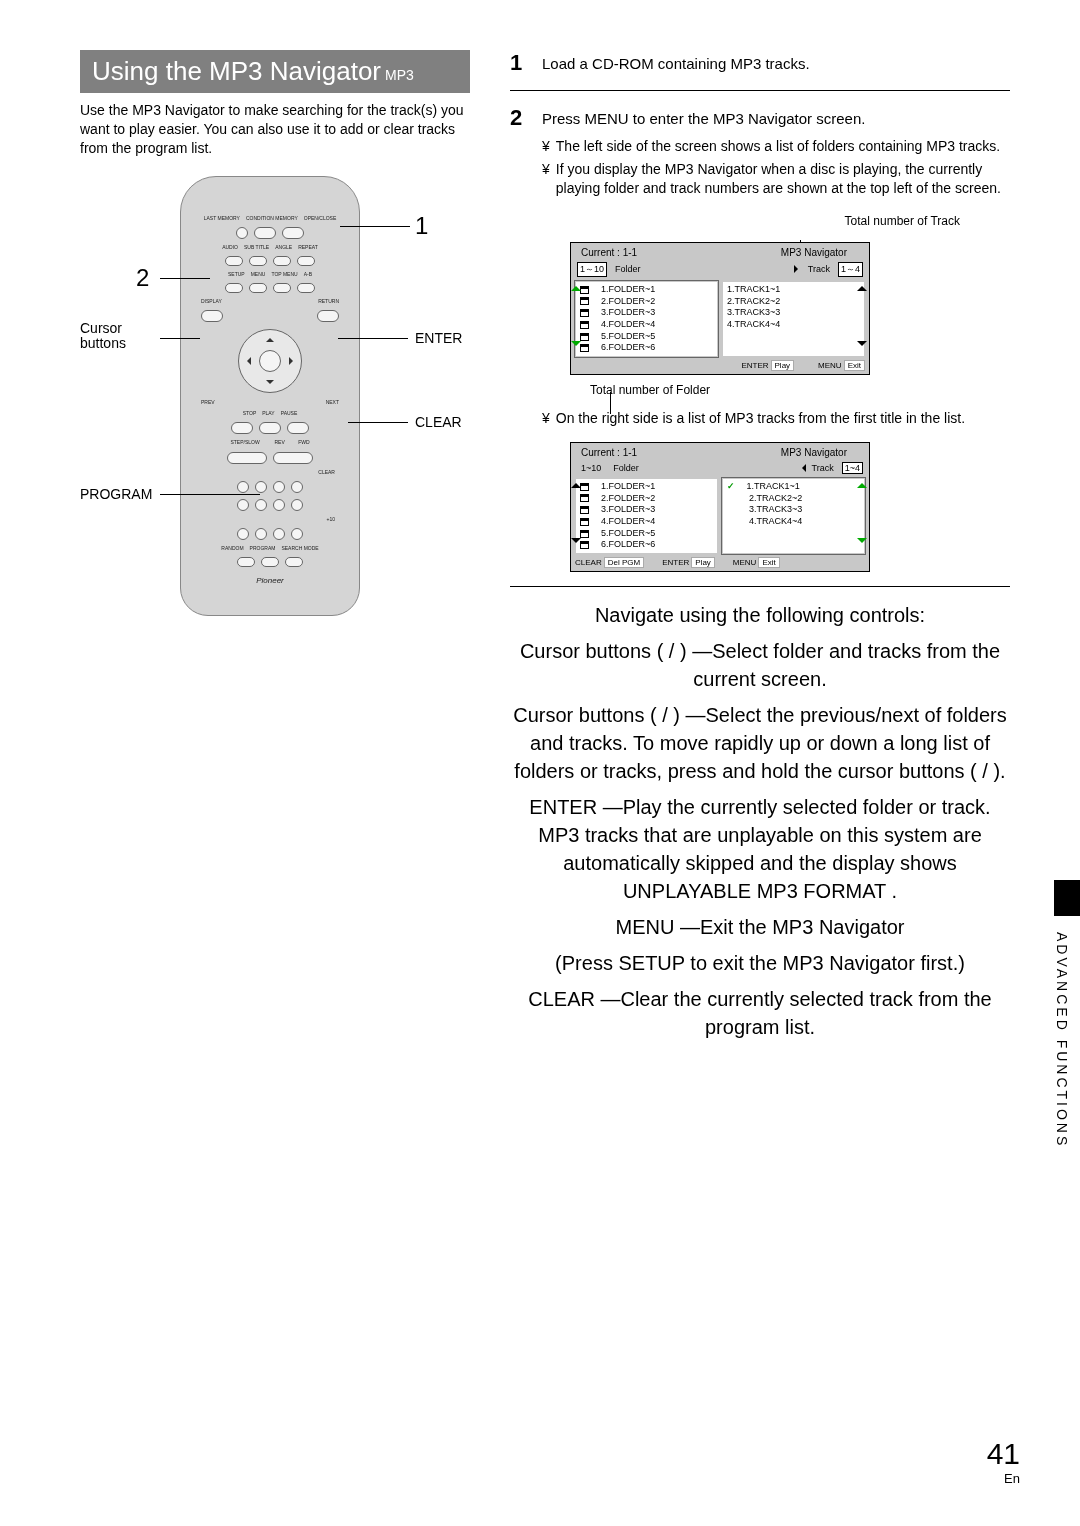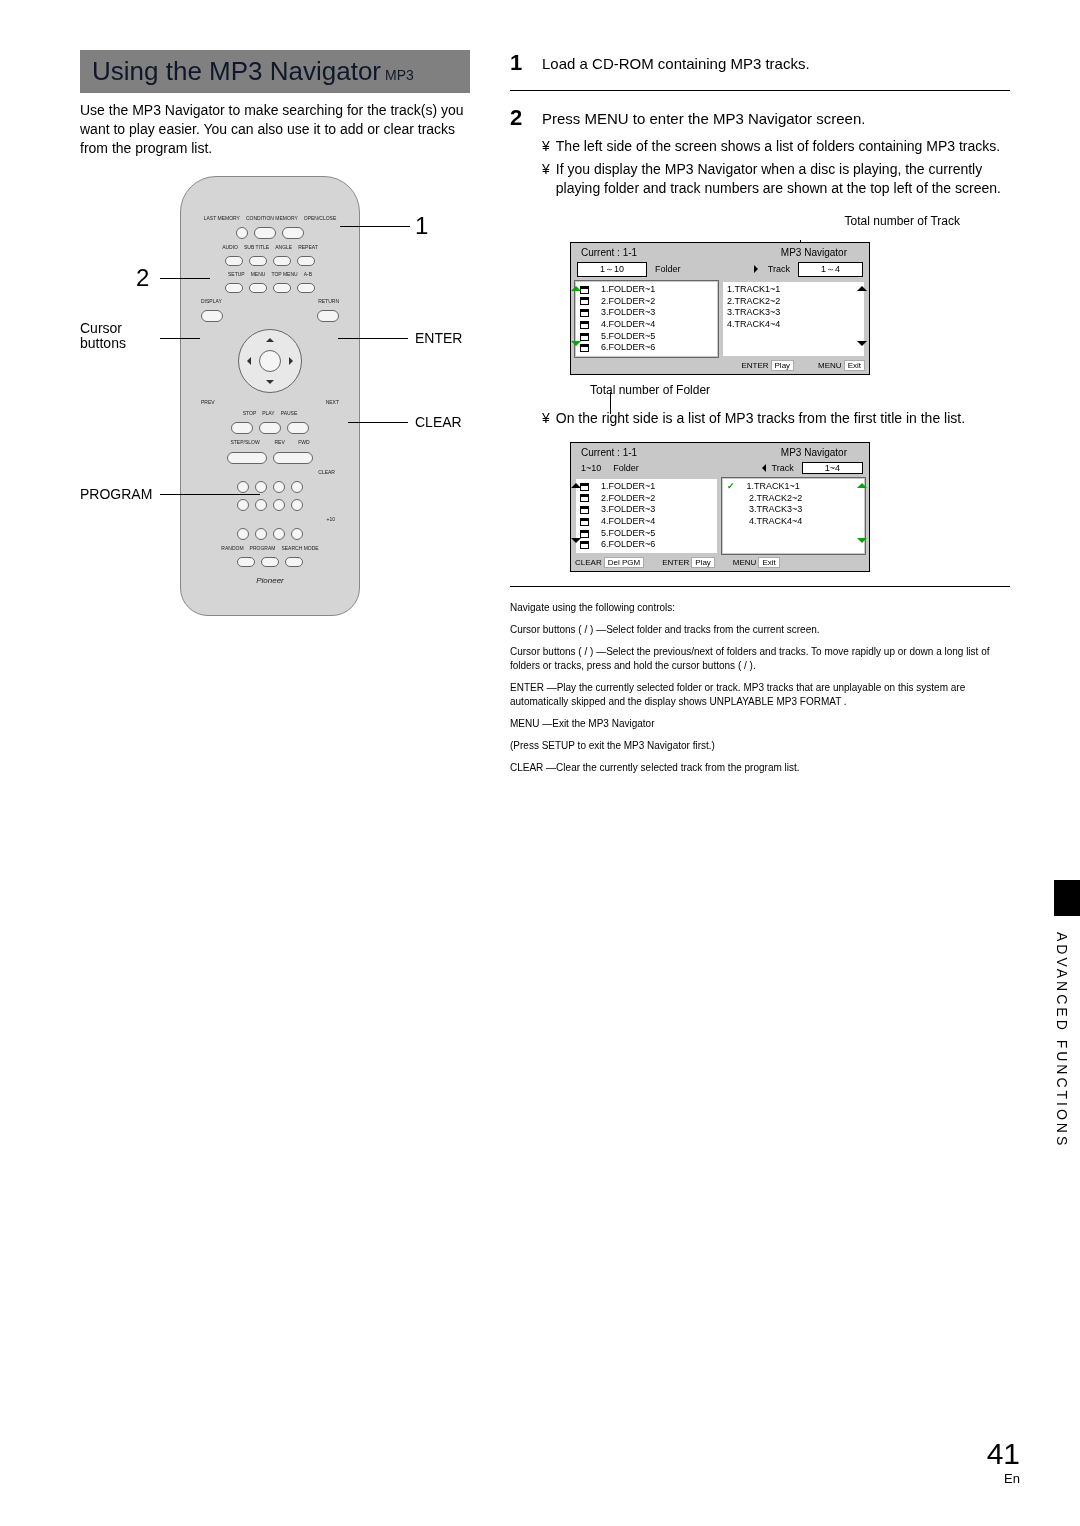--- a/index.html
+++ b/index.html
@@ -14,21 +14,21 @@
   .page {
     padding: 50px 70px 0 80px;
     display: flex;
     gap: 40px;
   }
   .left-col { width: 390px; }
   .right-col { flex: 1; }
 
   .heading-bar {
     background: #808080;
-    color: #0f172a;
+    color: #ffffff;
     font-size: 26px;
     padding: 6px 12px;
     font-weight: normal;
     margin-bottom: 8px;
     display: inline-block;
     width: 100%;
   }
   .heading-bar .sub { font-size: 14px; margin-left: 4px; }
   .intro { font-size: 14px; line-height: 1.35; margin-bottom: 18px; }
 
@@ -86,21 +86,21 @@
     background:#c8c8c8;
     border:1px solid #000;
     font-size:10px;
     position:relative;
     padding:2px;
   }
   .nav-screen .titlebar { display:flex; justify-content:space-between; padding:2px 20px 2px 8px;}
   .nav-screen .subbar {
     display:flex; background:#c8c8c8; padding:2px 4px; gap:4px; align-items:center;
   }
-  .subbar .box { background:#fff; border:1px solid #000; padding:0 22px; font-size:9px;}
+  .subbar .box { background:#fff; border:1px solid #000; padding:0 2px; font-size:9px;}
   .subbar .lbltxt { font-size:9px; padding:0 4px; flex:1;}
   .lists { display:flex; gap:4px; padding:2px 2px; }
   .folderlist, .tracklist {
     background:#fff; flex:1; padding:2px 4px; font-size:9px; line-height:1.3;
     border:1px solid #c8c8c8;
   }
   .folderlist div, .tracklist div { display:flex; gap:12px; align-items:center;}
   .ficon { width:9px;height:8px;border:1px solid #000;border-top:3px solid #000; display:inline-block;}
   .scroll-arrows { position:absolute; display:flex; flex-direction:column; justify-content:space-between; width:12px;}
   .tri-up,.tri-down,.tri-left,.tri-right{width:0;height:0;border:5px solid transparent;}
@@ -108,21 +108,21 @@
   .tri-left{border-right-color:#000;} .tri-right{border-left-color:#000;}
   .green .tri-up{border-bottom-color:#0a0;} .green .tri-down{border-top-color:#0a0;}
   .footer-row{display:flex;gap:2px;padding:1px 2px;font-size:8px;align-items:center;}
   .footer-row .fbox{background:#fff;border:1px solid #aaa;padding:0 3px;}
   .check{color:#090;font-weight:bold;}
   .nav-caption { font-size:12px; margin-left:80px;}
   .nav-caption-right { font-size:12px; text-align:right; margin-right:50px;}
 
   hr.sep { border:none; border-top:1px solid #000; margin:14px 0;}
 
-  .controls-section { font-size:10px; line-height:1.4;}
+  .controls-section { font-size:20px; line-height:1.4;text-align:center;}
   .controls-section p { margin:8px 0;}
   .smallcheck { display:inline-block; width:14px; height:14px; vertical-align:middle;
      background:radial-gradient(circle at 30% 30%, #5c5, #090);
      border-radius:50%; position:relative;}
   .smallcheck::after{content:"✓";color:#fff;font-size:10px;position:absolute;top:-1px;left:2px;}
 
   .side-tab {
     position:absolute; right:0; top:880px;
     width:26px; height:370px;
   }

